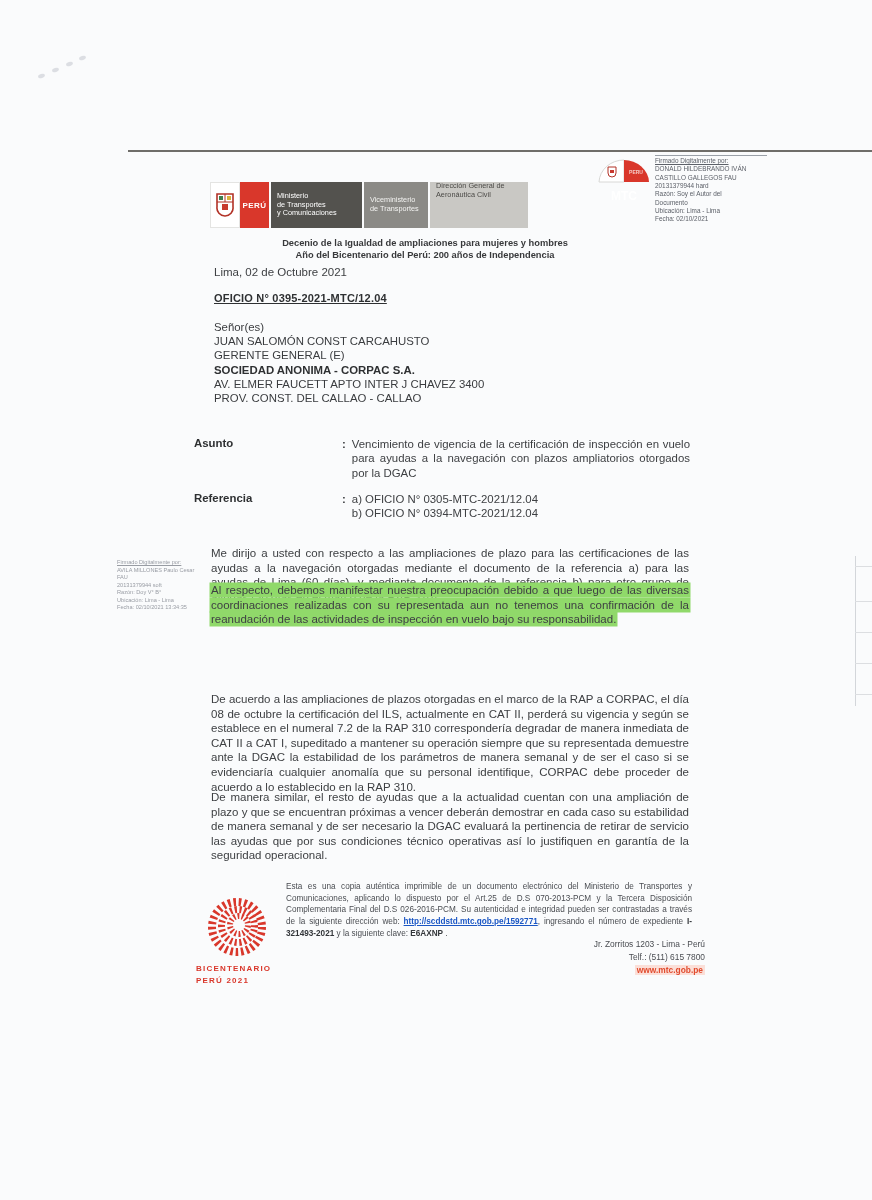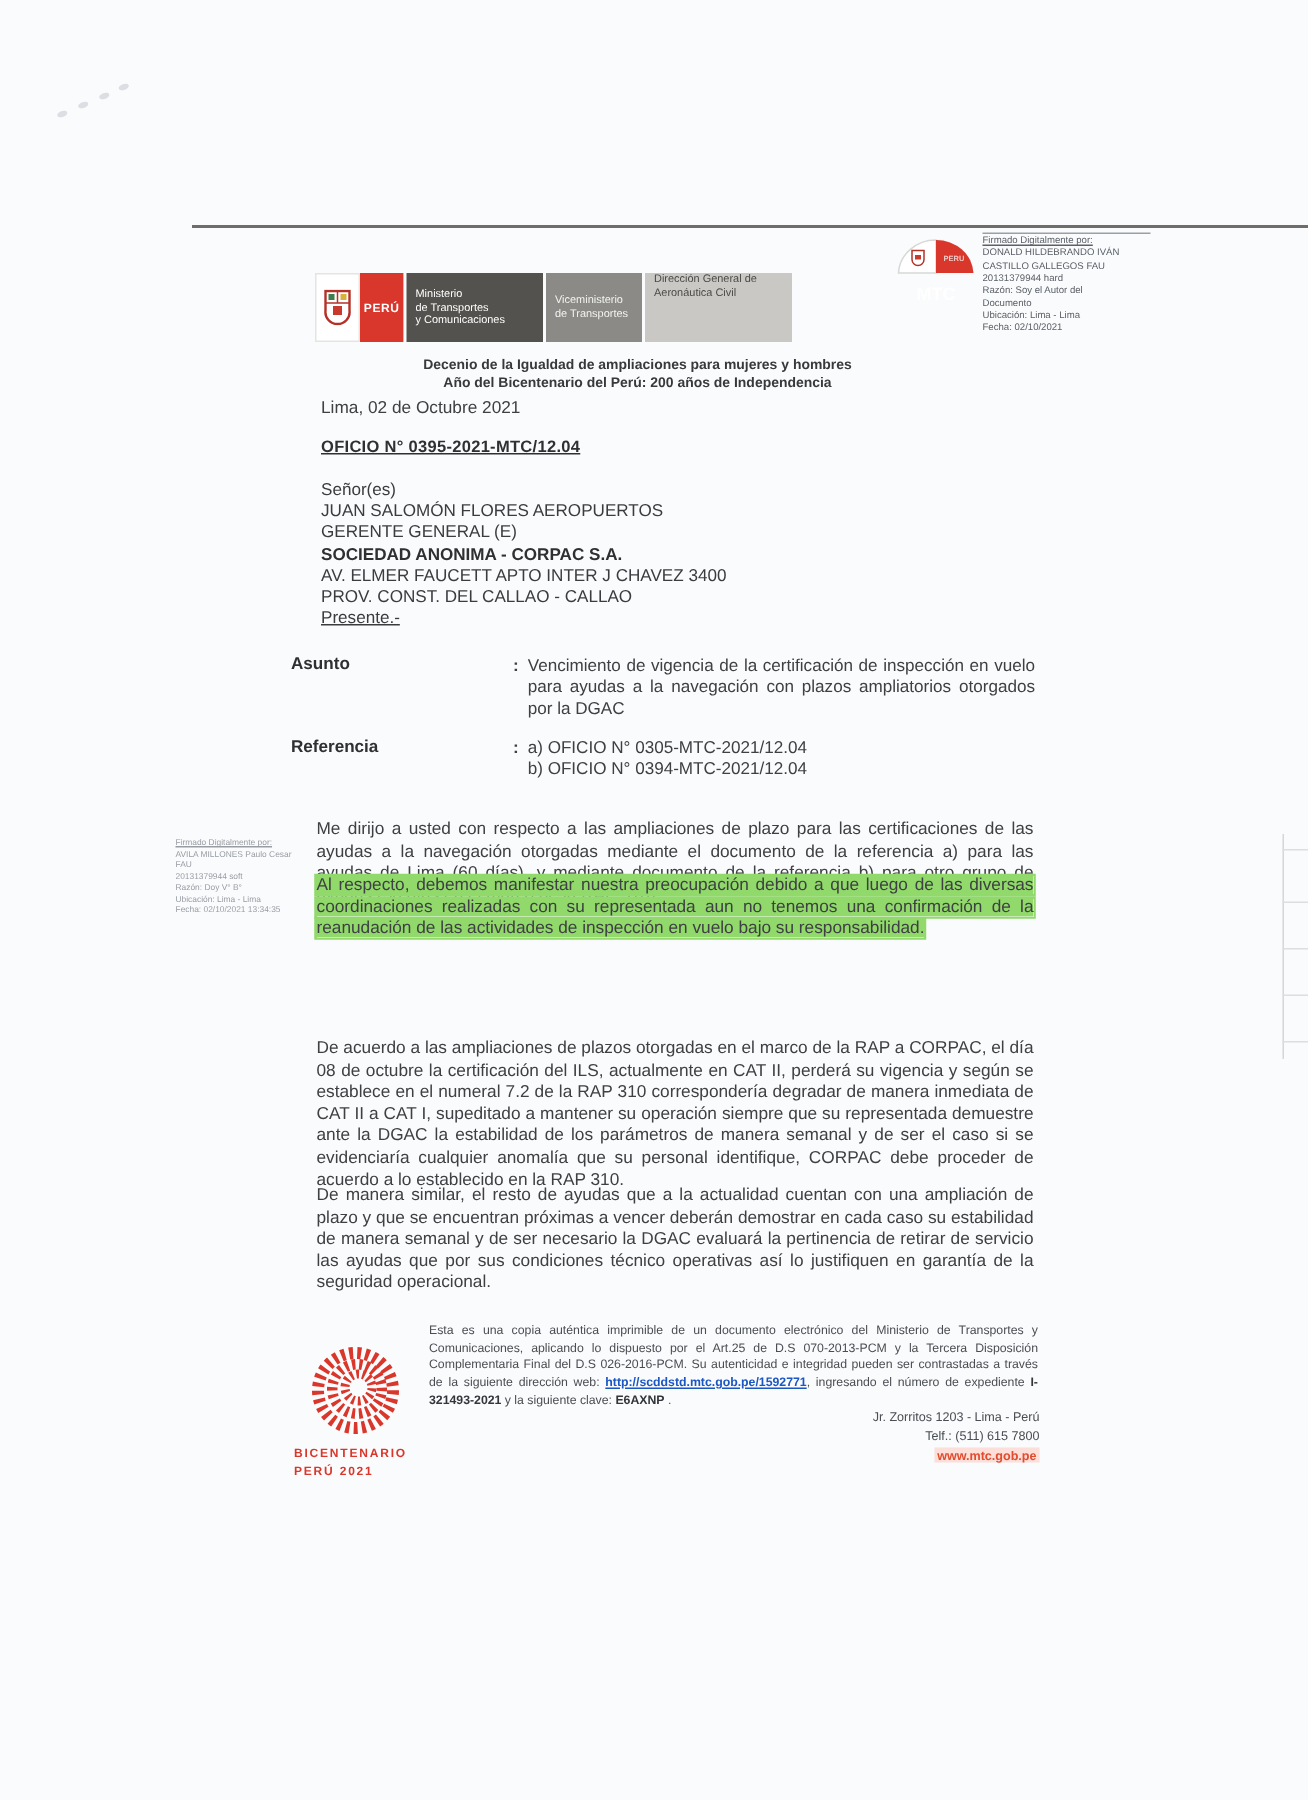--- a/index.html
+++ b/index.html
@@ -58,21 +58,21 @@
   .hl{ background:#90d96a; box-shadow:0 0 0 1.5px #90d96a; box-decoration-break:clone; -webkit-box-decoration-break:clone;}
 
   
   .bicen-logo{ position:absolute; left:204px; top:897px;}
   .bicen-text{ position:absolute; left:196px; top:963px; font-size:8px; font-weight:bold; letter-spacing:1.2px;
                color:#d9372b; line-height:1.5;}
   .footer-note{ position:absolute; left:286px; top:881px; width:406px; font-size:8.2px; line-height:1.42;
                 text-align:justify; color:#4a4d52;}
   .footer-note a{ color:#1a56c4; font-weight:bold; text-decoration:underline;}
   .footer-note .b{ font-weight:bold; color:#33363a;}
-  .footer-addr{ position:absolute; left:458px; top:938px; width:235px; text-align:right; font-size:8.4px;
+  .footer-addr{ position:absolute; left:470px; top:938px; width:235px; text-align:right; font-size:8.4px;
                 line-height:1.55; color:#4a4d52;}
   .footer-addr .web{ color:#e14b2e; font-weight:bold; background:rgba(255,122,90,.22); padding:0 2px;}
 </style>
 </head>
 <body>
 
 <div id="screen">
 
   <div class="top-scan-line"></div>
   <div class="pencil-mark" style="left:38px; top:74px;"></div>
@@ -139,26 +139,25 @@
   <div class="motto">
     <div>Decenio de la Igualdad de ampliaciones para mujeres y hombres</div>
     <div>Año del Bicentenario del Perú: 200 años de Independencia</div>
   </div>
 
   <div class="dateline">Lima, 02 de Octubre  2021</div>
   <div class="oficio">OFICIO N° 0395-2021-MTC/12.04</div>
 
   <div class="recipient">
     <div>Señor(es)</div>
-    <div>JUAN SALOMÓN FLORES AEROPUERTOS</div>
+    <div>JUAN SALOMÓN CONST CARCAHUSTO</div>
     <div>GERENTE GENERAL (E)</div>
     <div class="b">SOCIEDAD ANONIMA - CORPAC S.A.</div>
     <div>AV. ELMER FAUCETT APTO INTER J CHAVEZ 3400</div>
     <div>PROV. CONST. DEL CALLAO - CALLAO</div>
-    <div class="u">Presente.-</div>
   </div>
 
   <div class="label" style="top:437px;">Asunto</div>
   <div class="subject-val">
     <span class="colon">:</span>
     <span class="txt">Vencimiento de vigencia de la certificación de inspección en vuelo para ayudas a la navegación con plazos ampliatorios otorgados por la DGAC</span>
   </div>
 
   <div class="label" style="top:492px;">Referencia</div>
   <div class="reference-val">

